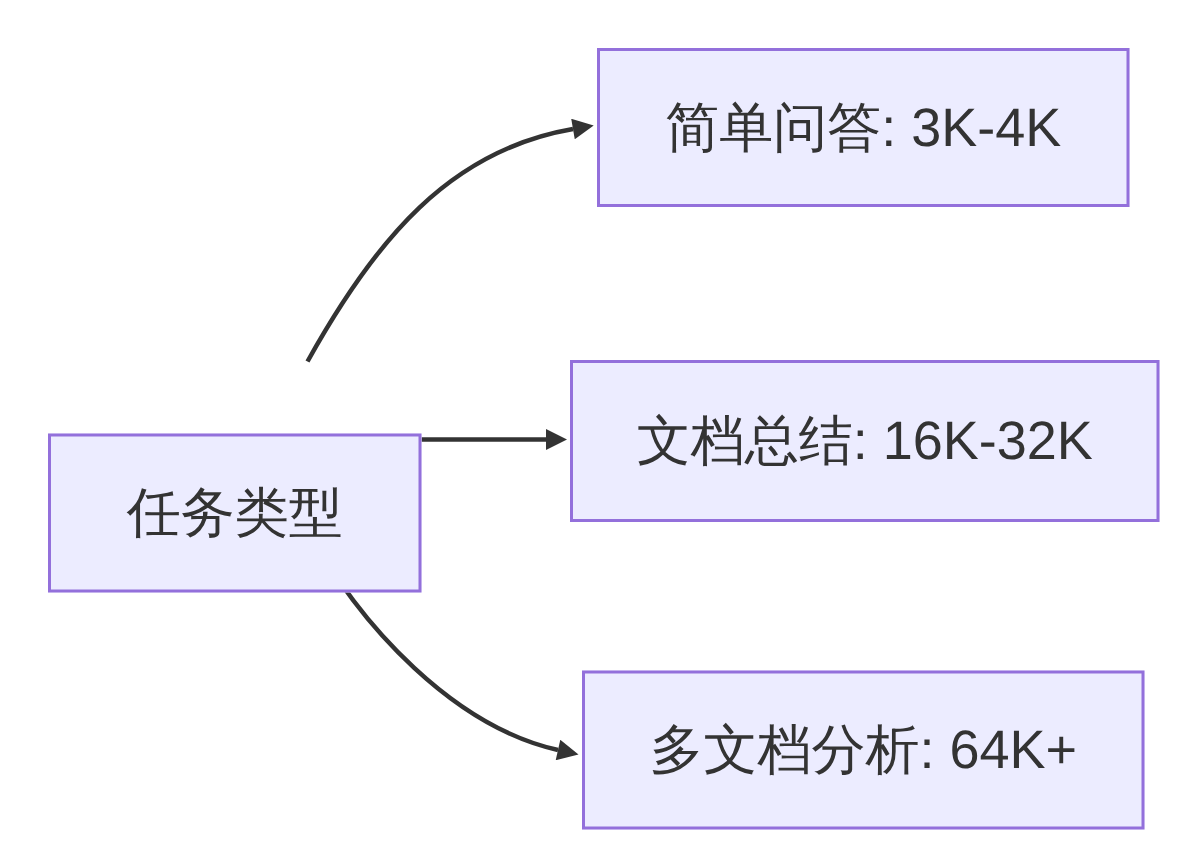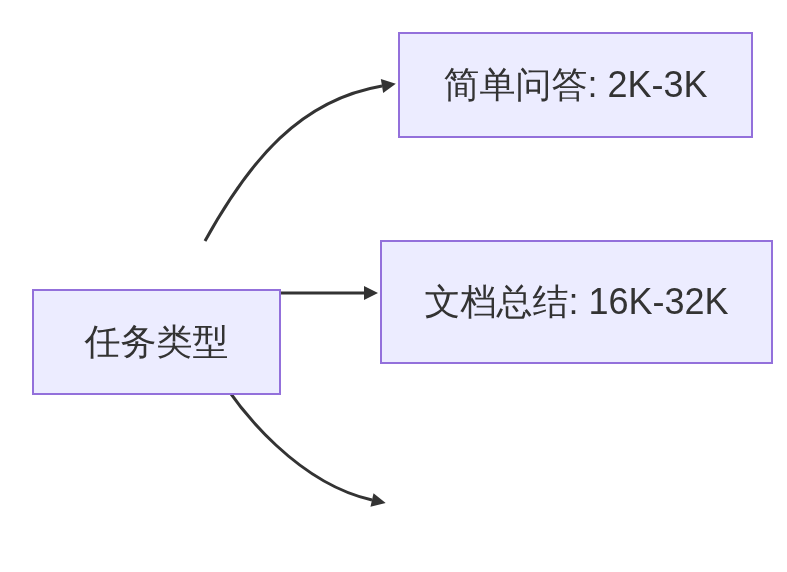--- a/index.html
+++ b/index.html
@@ -44,21 +44,21 @@
     background: var(--node-fill);
     border: 2px solid var(--node-border);
     color: var(--text-color);
     font-size: 36px;
     line-height: 1.2;
     white-space: nowrap;
     text-align: center;
   }
   .node-root    { left: 32px;  top: 241px; width: 249px; height: 106px; margin-top: 48px; }
   .node-branch0 { left: 398px; top: 32px;  width: 355px; height: 106px; }
-  .node-branch1 { left: 380px; top: 240px; width: 393px; height: 124px; }
+  .node-branch1 { left: 380px; top: 240px; width: 393px; height: 108px; }
   .node-branch2 { left: 388px; top: 447px; width: 375px; height: 106px; }
 </style>
 </head>
 <body>
 
 <div class="canvas">
 
   <svg class="edges" viewBox="0 0 787 572" xmlns="http://www.w3.org/2000/svg">
     <defs>
       <marker id="arrowhead" viewBox="0 0 10 10" refX="0" refY="5" markerUnits="userSpaceOnUse" markerWidth="16" markerHeight="14" orient="auto">
@@ -68,21 +68,24 @@
     <path class="edge" d="M 205 241 C 250 160, 300 100, 382 86" marker-end="url(#arrowhead)"></path>
     <path class="edge" d="M 281 293 L 364 293" marker-end="url(#arrowhead)"></path>
     <path class="edge" d="M 202 347 C 240 420, 305 485, 372 500" marker-end="url(#arrowhead)"></path>
   </svg>
 
   <div class="node node-root">
     <span>任务类型</span>
   </div>
 
   <div class="node node-branch0">
-    <span>简单问答: 2K-3K</span>
+    <span>简单问答: 3K-4K</span>
   </div>
 
   <div class="node node-branch1">
     <span>文档总结: 16K-32K</span>
   </div>
 
+  <div class="node node-branch2">
+    <span>多文档分析: 64K+</span>
+  </div>
 
 </div>
 
 </body></html>

